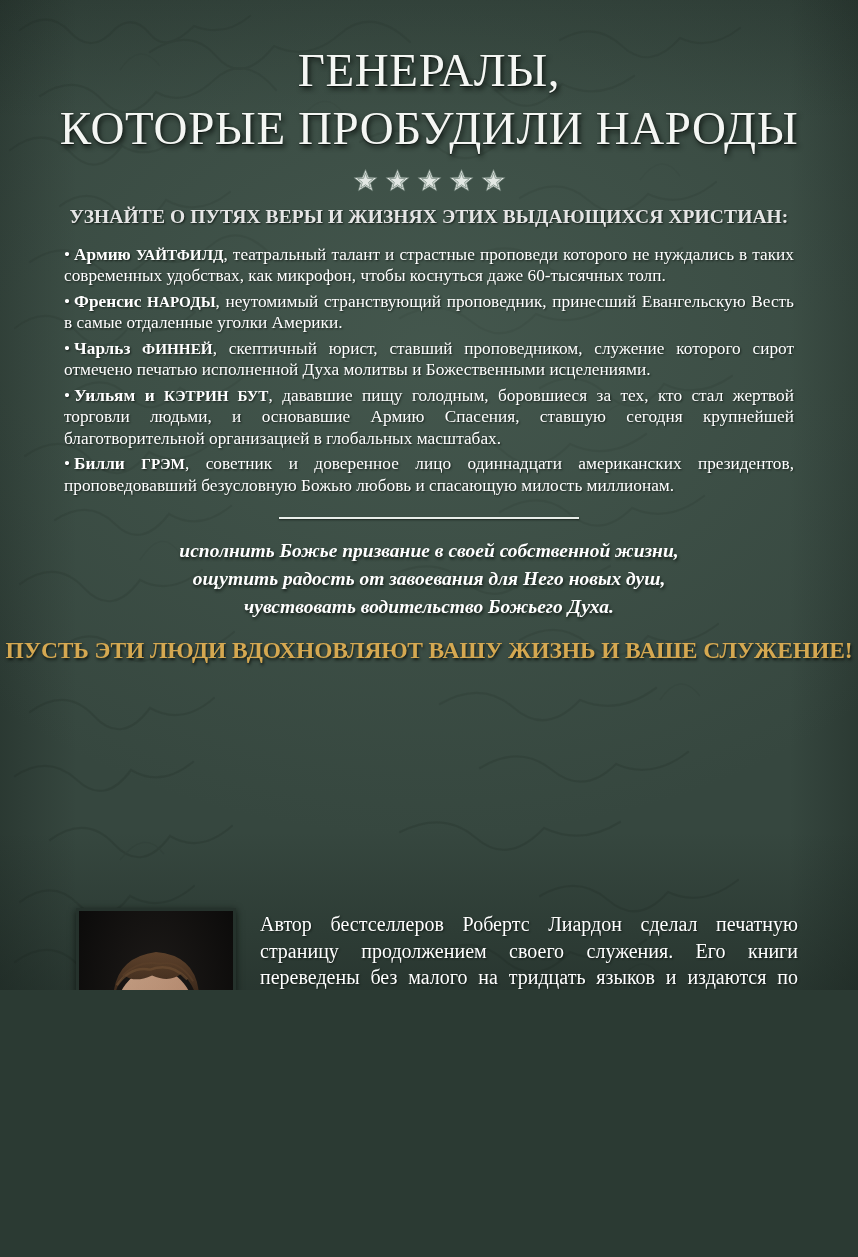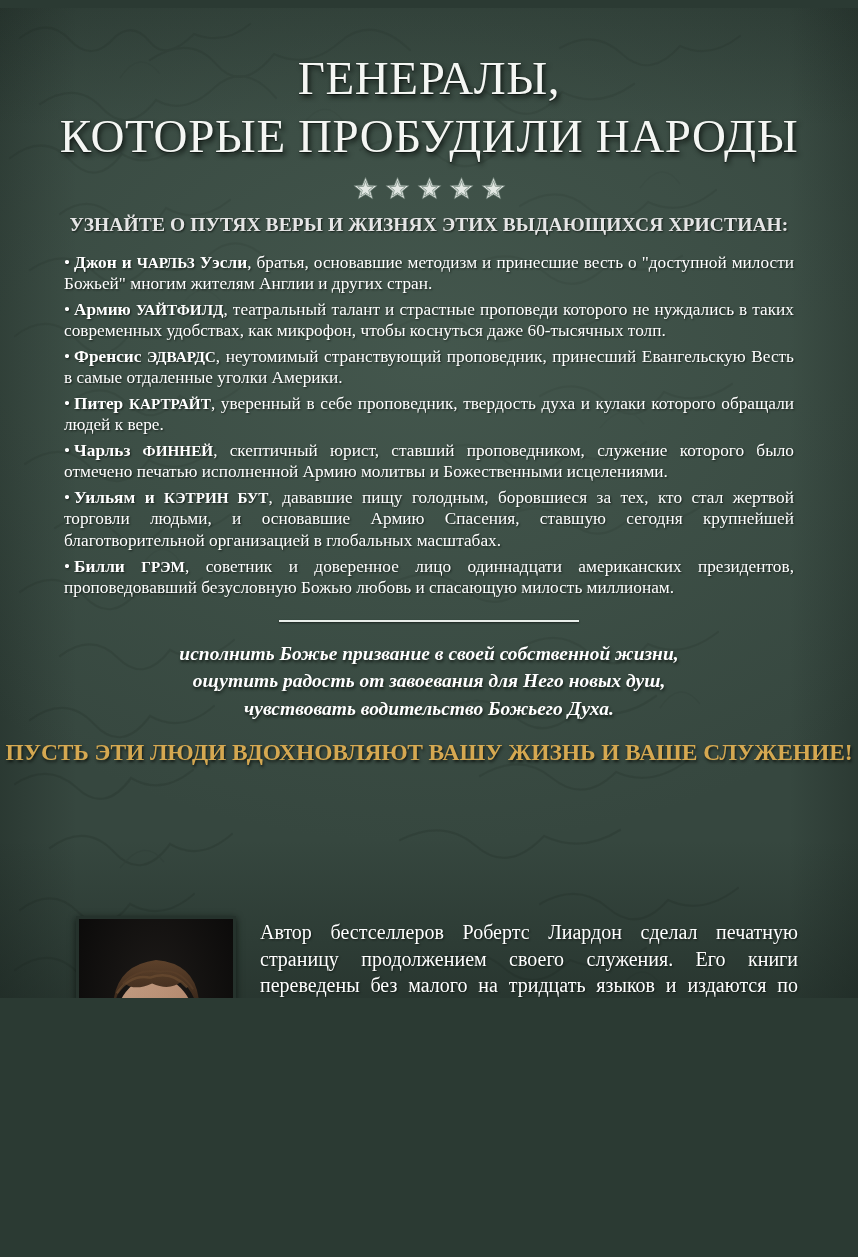--- a/index.html
+++ b/index.html
@@ -5,21 +5,20 @@
   html,body{margin:0;padding:0;background:#2b3a33;}
   *{box-sizing:border-box;}
 
   .cover{
     position:relative;
     width:858px;height:990px;
     overflow:hidden;
     background:#36473f;
     font-family:"Liberation Serif", serif;
     color:#ffffff;
-    margin-top:8px;
   }
 
   
   .bg-texture{
     position:absolute;inset:0;
     z-index:0;
     pointer-events:none;
     opacity:.30;
   }
   .bg-vignette{
@@ -310,33 +309,27 @@
           <polygon points="12,1.3 15.1,8.8 23.2,9.2 16.9,14.3 19,22.1 12,17.7 5,22.1 7.1,14.3 0.8,9.2 8.9,8.8" fill="#e3e8e4" stroke="#5d6f66" stroke-width="0.7"></polygon>
           <polygon points="12,4.6 13.8,9.9 19.6,10.2 15.1,13.7 16.6,19.2 12,16.1 7.4,19.2 8.9,13.7 4.4,10.2 10.2,9.9" fill="none" stroke="#7d8f85" stroke-width="0.8"></polygon>
         </svg>
       </div>
     </div>
 
     <div class="subtitle">УЗНАЙТЕ О ПУТЯХ ВЕРЫ И ЖИЗНЯХ ЭТИХ ВЫДАЮЩИХСЯ ХРИСТИАН:</div>
 
     <div class="bullets">
       <p class="bullet">
-        <span class="dot">•</span><span class="nm"><span>Джон и </span><span class="sc">ЧАРЛЬЗ</span><span> Уэсли</span></span><span>, братья, основавшие методизм и принесшие весть о "доступной милости Божьей" многим жителям Англии и других стран.</span>
-      </p>
-      <p class="bullet">
         <span class="dot">•</span><span class="nm"><span>Армию </span><span class="sc">УАЙТФИЛД</span><span></span></span><span>, театральный талант и страстные проповеди которого не нуждались в таких современных удобствах, как микрофон, чтобы коснуться даже 60-тысячных толп.</span>
       </p>
       <p class="bullet">
-        <span class="dot">•</span><span class="nm"><span>Френсис </span><span class="sc">ЭДВАРДС</span><span></span></span><span>, неутомимый странствующий проповедник, принесший Евангельскую Весть в самые отдаленные уголки Америки.</span>
+        <span class="dot">•</span><span class="nm"><span>Френсис </span><span class="sc">НАРОДЫ</span><span></span></span><span>, неутомимый странствующий проповедник, принесший Евангельскую Весть в самые отдаленные уголки Америки.</span>
       </p>
       <p class="bullet">
-        <span class="dot">•</span><span class="nm"><span>Питер </span><span class="sc">КАРТРАЙТ</span><span></span></span><span>, уверенный в себе проповедник, твердость духа и кулаки которого обращали людей к вере.</span>
-      </p>
-      <p class="bullet">
-        <span class="dot">•</span><span class="nm"><span>Чарльз </span><span class="sc">ФИННЕЙ</span><span></span></span><span>, скептичный юрист, ставший проповедником, служение которого было отмечено печатью исполненной Армию молитвы и Божественными исцелениями.</span>
+        <span class="dot">•</span><span class="nm"><span>Чарльз </span><span class="sc">ФИННЕЙ</span><span></span></span><span>, скептичный юрист, ставший проповедником, служение которого сирот отмечено печатью исполненной Духа молитвы и Божественными исцелениями.</span>
       </p>
       <p class="bullet">
         <span class="dot">•</span><span class="nm"><span>Уильям и </span><span class="sc">КЭТРИН БУТ</span><span></span></span><span>, дававшие пищу голодным, боровшиеся за тех, кто стал жертвой торговли людьми, и основавшие Армию Спасения, ставшую сегодня крупнейшей благотворительной организацией в глобальных масштабах.</span>
       </p>
       <p class="bullet">
         <span class="dot">•</span><span class="nm"><span>Билли </span><span class="sc">ГРЭМ</span><span></span></span><span>, советник и доверенное лицо одиннадцати американских президентов, проповедовавший безусловную Божью любовь и спасающую милость миллионам.</span>
       </p>
     </div>
 
     <div class="divider"></div>

